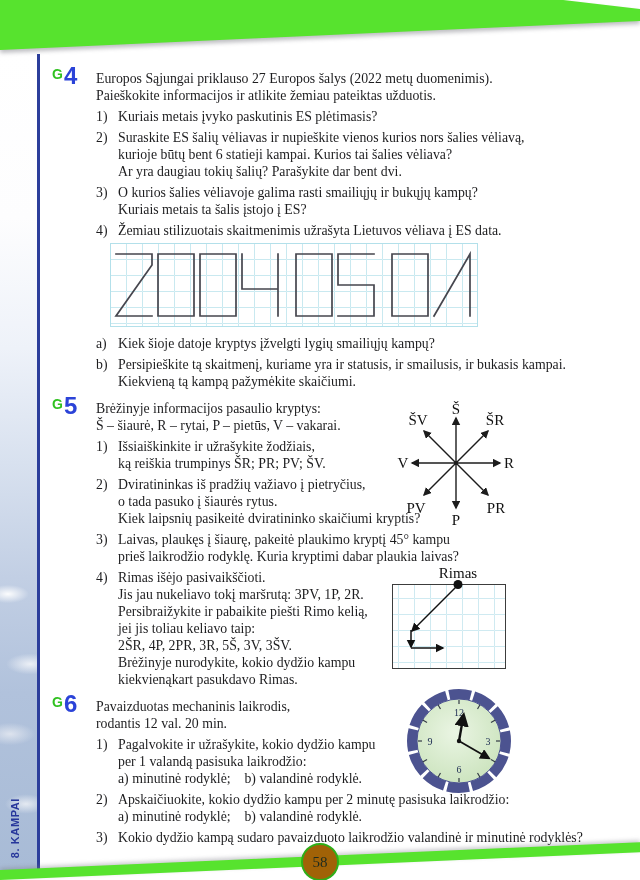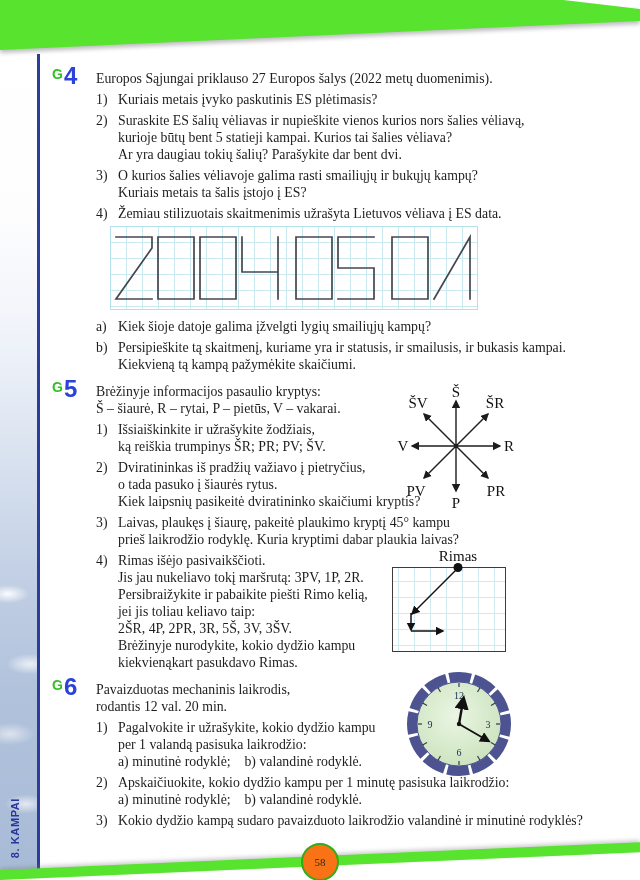--- a/index.html
+++ b/index.html
@@ -27,23 +27,23 @@
   .sidebar-label{position:absolute;left:9px;bottom:14px;
     writing-mode:vertical-rl;transform:rotate(180deg);
     font-family:"Liberation Sans",sans-serif;font-size:11px;font-weight:700;
     color:#27379b;letter-spacing:.6px;}
   
   .footer-wrap{position:absolute;left:0;top:838px;width:640px;height:42px;
     filter:drop-shadow(0 -2px 2px rgba(120,120,130,.4));z-index:3;}
   .footer-band{width:640px;height:42px;background:#57e32e;
     clip-path:polygon(0 76%,100% 10%,100% 34%,0 100%);}
   .page-circle{position:absolute;left:301px;top:843px;width:38px;height:38px;
-    box-sizing:border-box;border-radius:50%;background:#f97316;border:2px solid #2fae18;
+    box-sizing:border-box;border-radius:50%;background:#a16207;border:2px solid #2fae18;
     display:flex;align-items:center;justify-content:center;z-index:4;
-    font-size:11px;color:#1d2b20;}
+    font-size:15px;color:#1d2b20;}
   
   .main{position:absolute;left:96px;top:70px;width:524px;
     font-size:13.8px;line-height:17px;z-index:1;}
   .task{position:relative;margin-bottom:10px;}
   .task-label{position:absolute;left:-44px;top:-4px;
     font-family:"Liberation Sans",sans-serif;font-weight:700;}
   .task-label .g{color:#2fc11f;font-size:14px;vertical-align:5px;}
   .task-label .n{color:#2b43d8;font-size:24px;margin-left:1px;}
   .intro{margin:0 0 4px 0;}
   .item{display:flex;margin:0 0 4px 0;}
@@ -66,28 +66,28 @@
 <div class="header-title">Darbas grupėse</div>
 
 <div class="sidebar">
   <div class="sidebar-label">8. KAMPAI</div>
 </div>
 
 <div class="main">
 
   <section class="task">
     <div class="task-label"><span class="g">G</span><span class="n">4</span></div>
-    <p class="intro"><span>Europos Sąjungai priklauso 27 Europos šalys (2022 metų duomenimis).</span><br></p>
+    <p class="intro"><span>Europos Sąjungai priklauso 27 Europos šalys (2022 metų duomenimis).</span><br><span>Paieškokite informacijos ir atlikite žemiau pateiktas užduotis.</span></p>
     <div class="item">
         <span class="inum">1)</span>
         <div class="ilines"><span>Kuriais metais įvyko paskutinis ES plėtimasis?</span></div>
       </div>
     <div class="item">
         <span class="inum">2)</span>
-        <div class="ilines"><span>Suraskite ES šalių vėliavas ir nupieškite vienos kurios nors šalies vėliavą,</span><br><span>kurioje būtų bent 5 statieji kampai. Kurios tai šalies vėliava?</span><br><span>Ar yra daugiau tokių šalių? Parašykite dar bent dvi.</span></div>
+        <div class="ilines"><span>Suraskite ES šalių vėliavas ir nupieškite vienos kurios nors šalies vėliavą,</span><br><span>kurioje būtų bent 6 statieji kampai. Kurios tai šalies vėliava?</span><br><span>Ar yra daugiau tokių šalių? Parašykite dar bent dvi.</span></div>
       </div>
     <div class="item">
         <span class="inum">3)</span>
         <div class="ilines"><span>O kurios šalies vėliavoje galima rasti smailiųjų ir bukųjų kampų?</span><br><span>Kuriais metais ta šalis įstojo į ES?</span></div>
       </div>
     <div class="item">
         <span class="inum">4)</span>
         <div class="ilines"><span>Žemiau stilizuotais skaitmenimis užrašyta Lietuvos vėliava į ES data.</span></div>
       </div>
 
@@ -108,21 +108,21 @@
           <path transform="translate(186,10)" d="M0 1 H36 V63 H0 Z"></path>
           <path transform="translate(228,10)" d="M36 1 H0 V32 H36 V63 H0"></path>
           <path transform="translate(282,10)" d="M0 1 H36 V63 H0 Z"></path>
           <path transform="translate(324,10)" d="M0 63 L36 1 V63"></path>
         </g>
       </svg>
     </div>
 
     <div class="item">
         <span class="inum">a)</span>
-        <div class="ilines"><span>Kiek šioje datoje galima įžvelgti lygių smailiųjų kampų?</span></div>
+        <div class="ilines"><span>Kiek šioje datoje kryptys įžvelgti lygių smailiųjų kampų?</span></div>
       </div>
     <div class="item">
         <span class="inum">b)</span>
         <div class="ilines"><span>Persipieškite tą skaitmenį, kuriame yra ir statusis, ir smailusis, ir bukasis kampai.</span><br><span>Kiekvieną tą kampą pažymėkite skaičiumi.</span></div>
       </div>
   </section>
 
   <section class="task">
     <div class="task-label"><span class="g">G</span><span class="n">5</span></div>
 
@@ -240,21 +240,21 @@
       </svg>
     </div>
 
     <p class="intro"><span>Pavaizduotas mechaninis laikrodis,</span><br><span>rodantis 12 val. 20 min.</span></p>
     <div class="item">
         <span class="inum">1)</span>
         <div class="ilines"><span>Pagalvokite ir užrašykite, kokio dydžio kampu</span><br><span>per 1 valandą pasisuka laikrodžio:</span><br><span>a) minutinė rodyklė;    b) valandinė rodyklė.</span></div>
       </div>
     <div class="item">
         <span class="inum">2)</span>
-        <div class="ilines"><span>Apskaičiuokite, kokio dydžio kampu per 1 minutę pasisuka laikrodžio:</span><br><span>a) minutinė rodyklė;    b) valandinė rodyklė.</span></div>
+        <div class="ilines"><span>Apskaičiuokite, kokio dydžio kampu per 2 minutę pasisuka laikrodžio:</span><br><span>a) minutinė rodyklė;    b) valandinė rodyklė.</span></div>
       </div>
     <div class="item">
         <span class="inum">3)</span>
         <div class="ilines"><span>Kokio dydžio kampą sudaro pavaizduoto laikrodžio valandinė ir minutinė rodyklės?</span></div>
       </div>
   </section>
 
 </div>
 
 <div class="footer-wrap">

